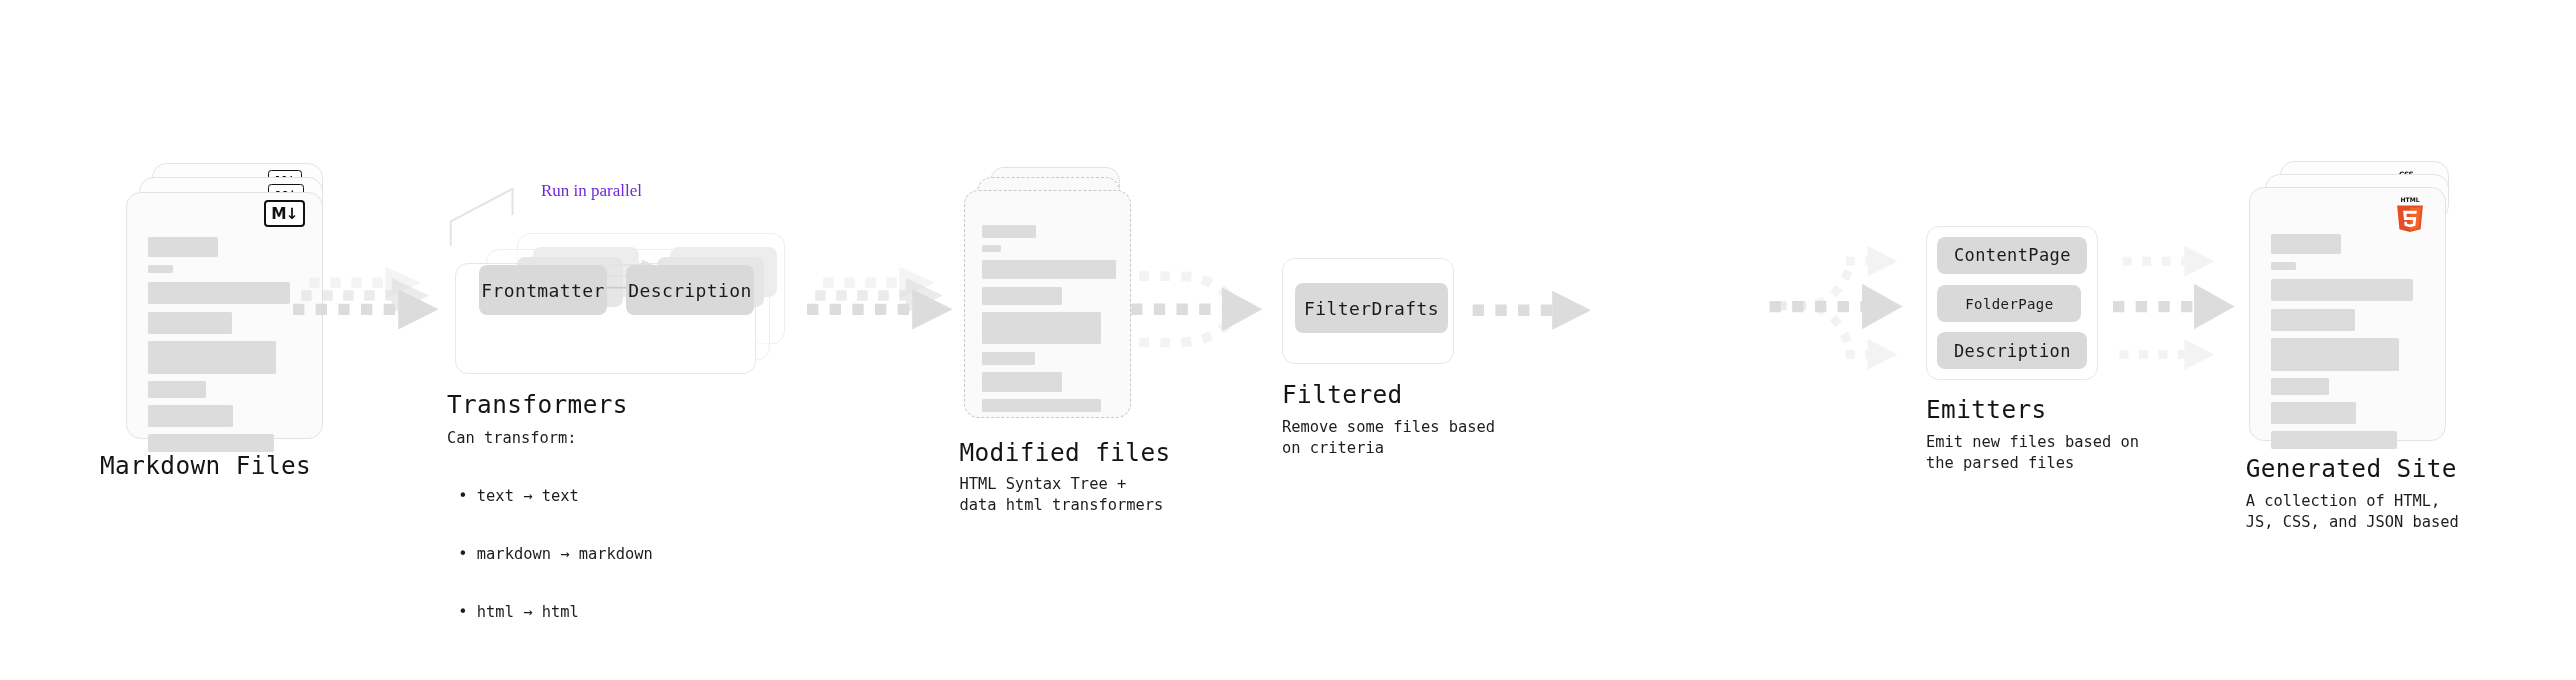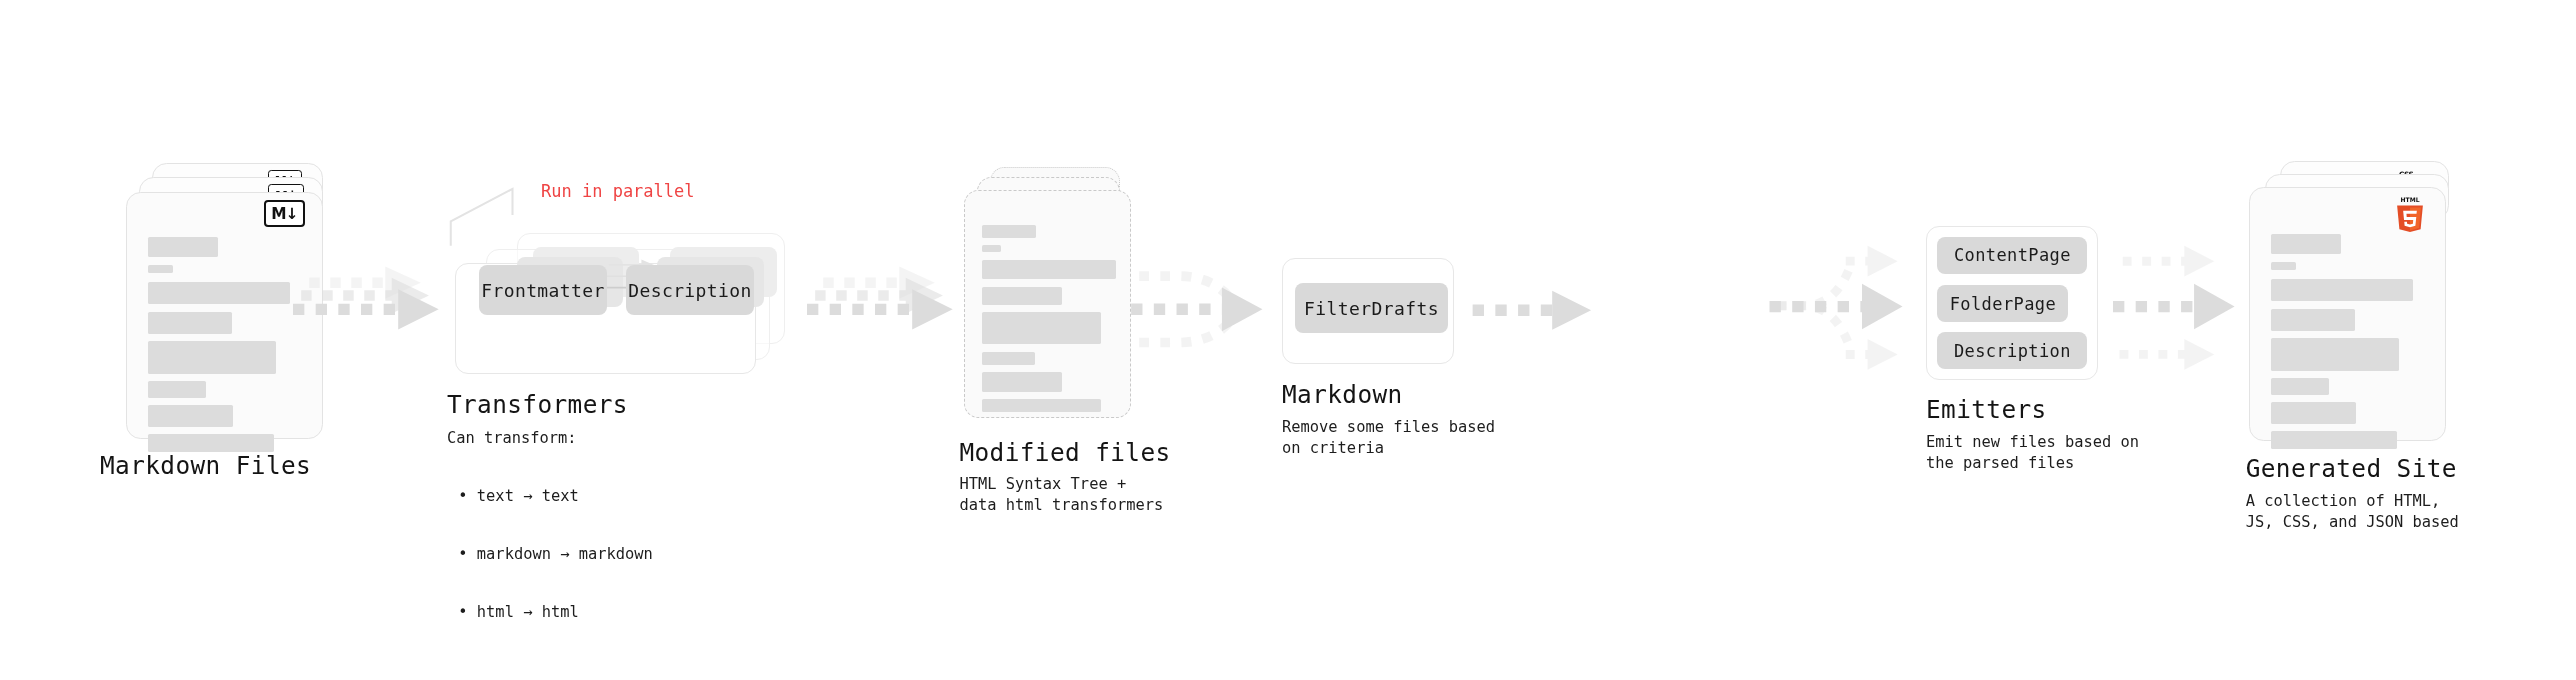--- a/index.html
+++ b/index.html
@@ -62,21 +62,21 @@
   .title{
     position:absolute;color:#141414;font-size:24.4px;
     letter-spacing:0.4px;white-space:nowrap;
   }
   .sub{
     position:absolute;color:#1d1d1d;font-size:15.4px;
     line-height:21px;white-space:nowrap;
   }
   .sub .li{padding-left:11.4px;margin-top:37px;}
   .paranote{
-    position:absolute;color:#ef4444;font-size:17px;white-space:nowrap;
+    position:absolute;color:#6d28d9;font-size:17px;white-space:nowrap;font-family:Liberation Serif, serif;
   }
 
   svg{display:block;overflow:visible;}
   .arrowsvg{position:absolute;}
 </style>
 </head>
 <body>
 
 <div class="stage">
 
@@ -216,21 +216,21 @@
     <g opacity="1">
       <line x1="-6" y1="63" x2="110" y2="63" stroke="#dcdcdc" stroke-width="14" stroke-dasharray="14 14"></line>
       <polygon points="106,36 156,63 106,90" fill="#dcdcdc"></polygon>
     </g>
   </svg>
 
   <div class="node" style="left:1282px;top:258px;">
     <div class="group" style="left:0px;top:0px;width:172px;height:106px;"></div>
     <div class="chip" style="left:13px;top:25px;width:153px;height:50px;">FilterDrafts</div>
 
-    <div class="title" style="left:0px;top:122px;">Markdown</div>
+    <div class="title" style="left:0px;top:122px;">Filtered</div>
     <div class="sub" style="left:0px;top:159px;">
       <div>Remove some files based</div>
       <div>on criteria</div>
     </div>
   </div>
 
   <svg class="arrowsvg" style="left:1471px;top:289px;" width="138" height="49" viewBox="0 0 170 60">
     <line x1="2" y1="26" x2="106" y2="26" stroke="#dcdcdc" stroke-width="14" stroke-dasharray="14 14"></line>
     <polygon points="100,2 148,26 100,50" fill="#dcdcdc"></polygon>
   </svg>
@@ -249,21 +249,21 @@
     </g>
     <g opacity="1">
       <line x1="-8" y1="87" x2="110" y2="87" stroke="#dcdcdc" stroke-width="14" stroke-dasharray="14 14"></line>
       <polygon points="106,59 156,87 106,115" fill="#dcdcdc"></polygon>
     </g>
   </svg>
 
   <div class="node" style="left:1926px;top:226px;">
     <div class="group" style="left:0px;top:0px;width:172px;height:154px;"></div>
     <div class="chip" style="left:11.4px;top:10.6px;width:150px;height:37px;font-size:17px;">ContentPage</div>
-    <div class="chip" style="left:11.4px;top:59px;width:131px;height:37px;font-size:17px;">FolderPage</div>
+    <div class="chip" style="left:11.4px;top:59px;width:144px;height:37px;font-size:14px;">FolderPage</div>
     <div class="chip" style="left:11.4px;top:106px;width:150px;height:37px;font-size:17px;">Description</div>
 
     <div class="title" style="left:0px;top:169px;">Emitters</div>
     <div class="sub" style="left:0px;top:206px;">
       <div>Emit new files based on</div>
       <div>the parsed files</div>
     </div>
   </div>
 
   <svg class="arrowsvg" style="left:2113px;top:236px;" width="154" height="146" viewBox="0 0 190 180">

